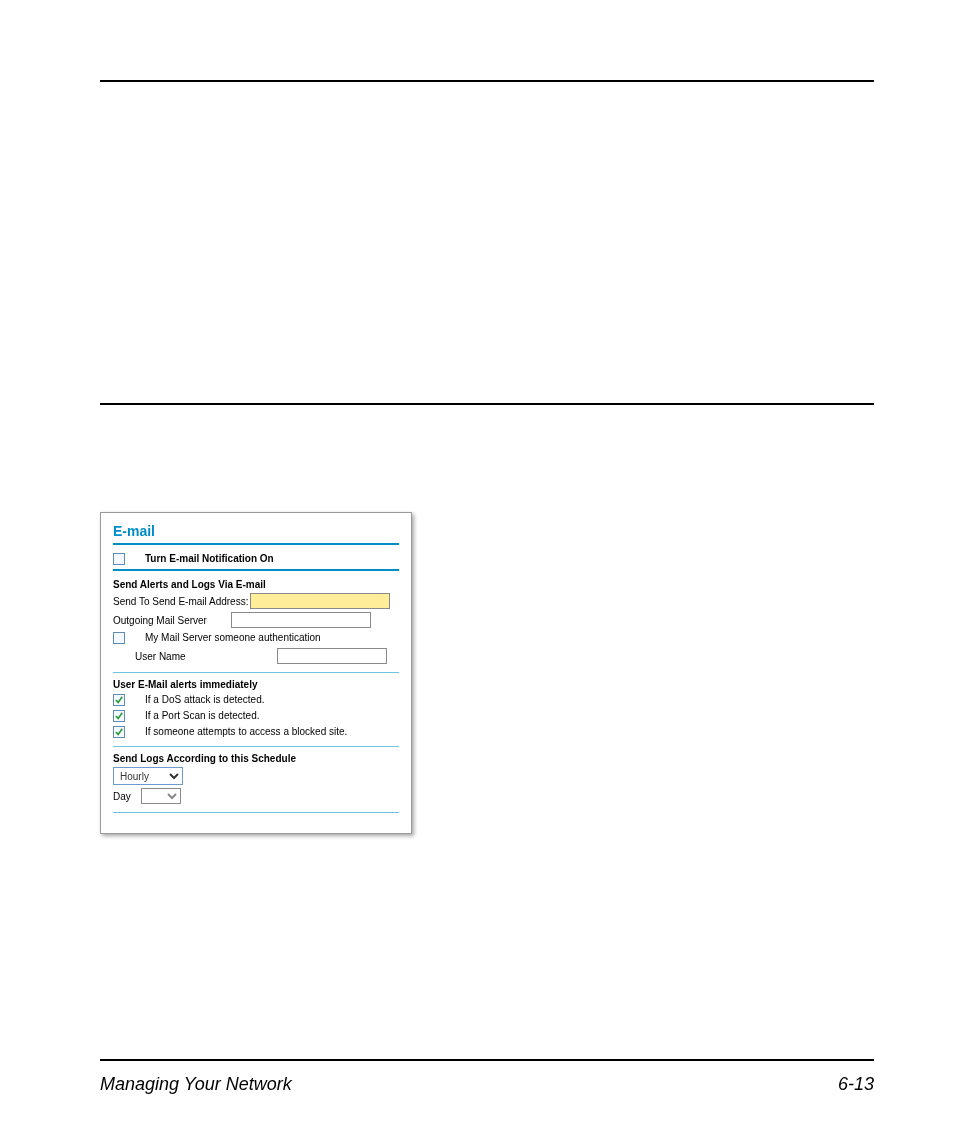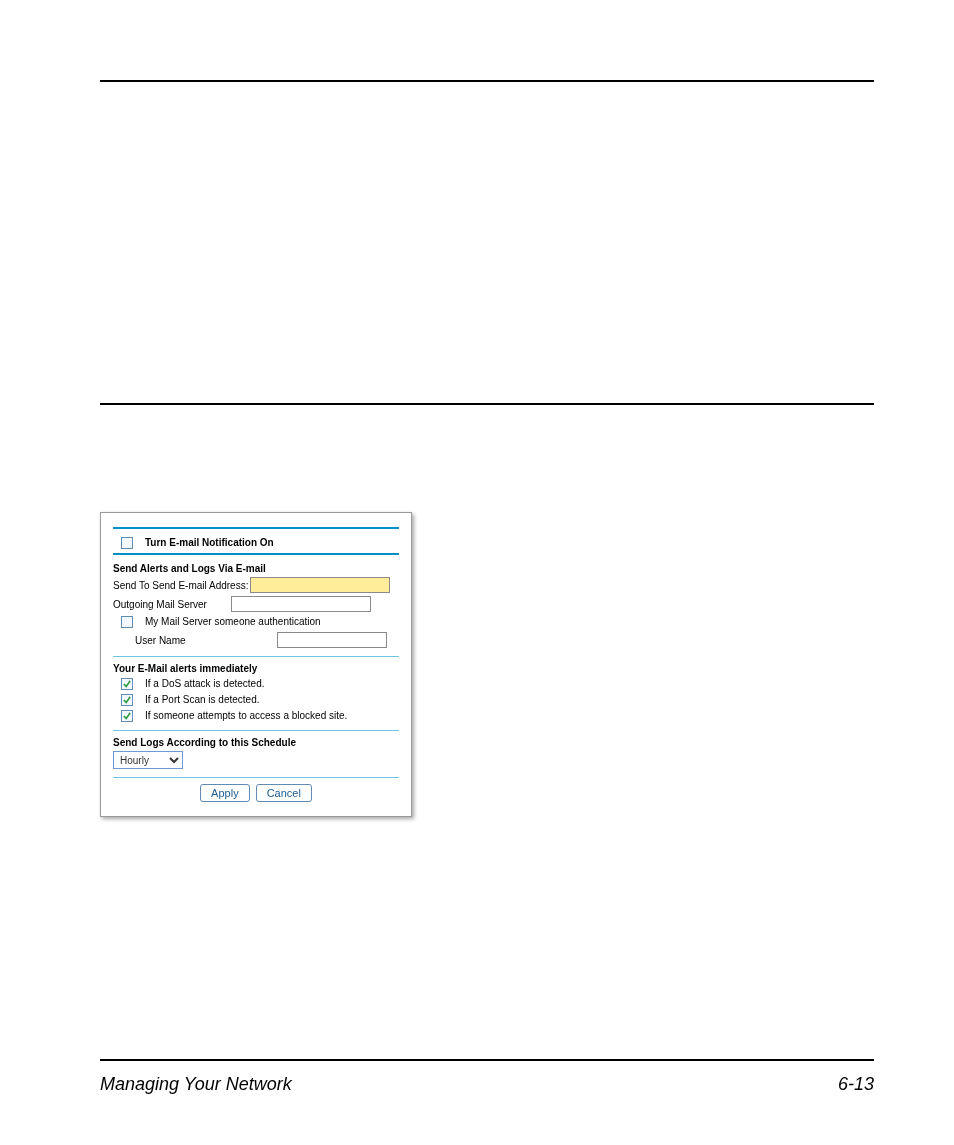--- a/index.html
+++ b/index.html
@@ -63,22 +63,22 @@
     margin: 4px 0 8px 0;
   }
   .thin-sep.light {
     height: 1px;
     background: #6fc4e0;
     margin: 8px 0 6px 0;
   }
   .row {
     display: flex;
     align-items: center;
-    gap: 12px;
-    margin: 4px 8px;
+    gap: 20px;
+    margin: 4px 0;
   }
   .row.bold { font-weight: bold; }
   .cb {
     width: 12px;
     height: 12px;
     border: 1px solid #5f8bb5;
     background: #f4f9ff;
     box-sizing: border-box;
     display: inline-flex;
     align-items: center;
@@ -160,20 +160,21 @@
 </style>
 </head>
 <body>
 
 <div class="page">
 
   <div class="hr top"></div>
   <div class="hr mid"></div>
 
   <div class="panel-wrap">
+    <div class="panel-title">E-mail</div>
     <div class="thin-sep"></div>
 
     <div class="row bold">
       <span class="cb">
         
       </span>
       <span class="label">Turn E-mail Notification On</span>
     </div>
     <div class="thin-sep"></div>
 
@@ -191,21 +192,21 @@
         
       </span>
       <span class="label">My Mail Server someone authentication</span>
     </div>
     <div class="kv indent">
       <span class="k" style="width:140px">User Name</span>
       <input class="txt cred" value="" style="">
     </div>
     <div class="thin-sep light"></div>
 
-    <div class="section-heading">Your E-Mail alerts immediately</div>
+    <div class="section-heading">User E-Mail alerts immediately</div>
     <div class="row">
       <span class="cb checked">
         <span class="tick">
           <svg viewBox="0 0 10 10" width="8" height="8">
               <polyline points="1,5 4,8 9,1" fill="none" stroke="#2a9a3a" stroke-width="2"></polyline>
             </svg>
         </span>
       </span>
       <span class="label">If a DoS attack is detected.</span>
     </div>
@@ -230,26 +231,26 @@
       <span class="label">If someone attempts to access a blocked site.</span>
     </div>
     <div class="thin-sep light"></div>
 
     <div class="section-heading">Send Logs According to this Schedule</div>
     <div class="kv">
       <select class="sel sched">
         <option>Hourly</option>
       </select>
     </div>
+    <div class="kv">
+      <span class="k" style="width:26px">Day</span>
+      <select class="sel day"><option></option></select>
+    </div>
     <div class="thin-sep light"></div>
 
-    <div class="btnbar">
-      <button class="btn">Apply</button>
-      <button class="btn">Cancel</button>
-    </div>
   </div>
 
   <div class="hr bot"></div>
   <div class="footer">
     <span>Managing Your Network</span>
     <span>6-13</span>
   </div>
 </div>
 
 </body></html>

